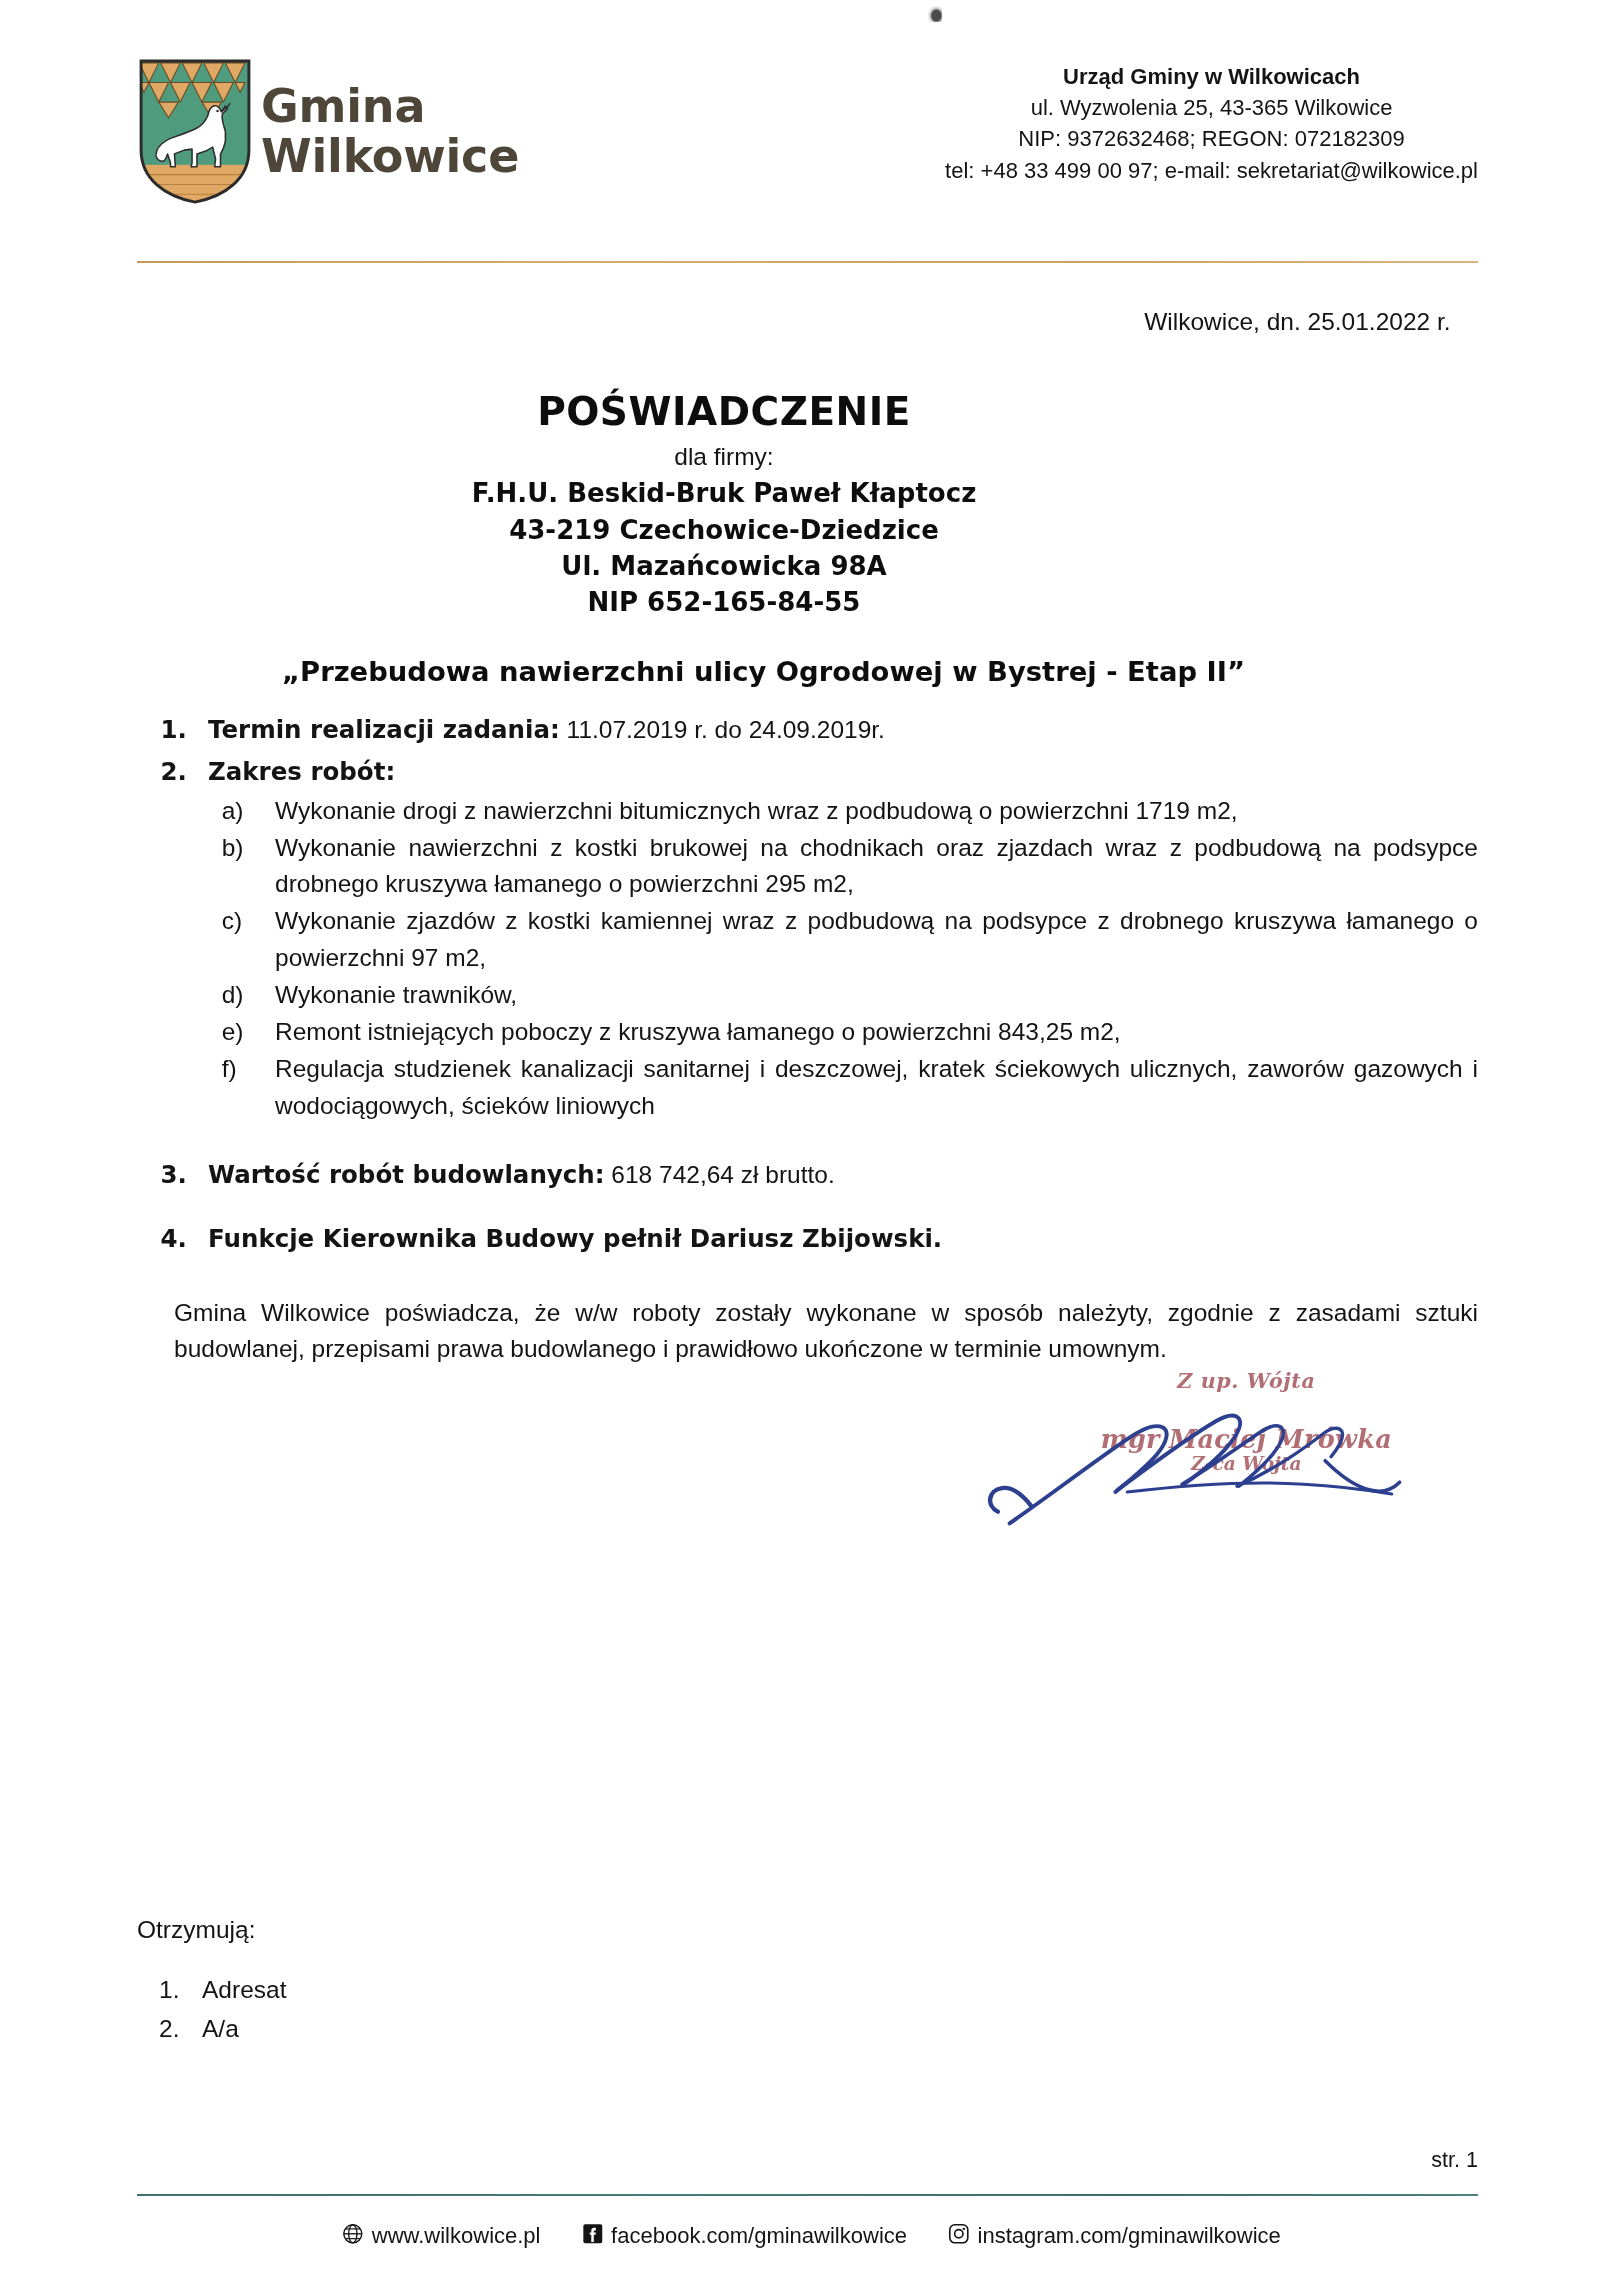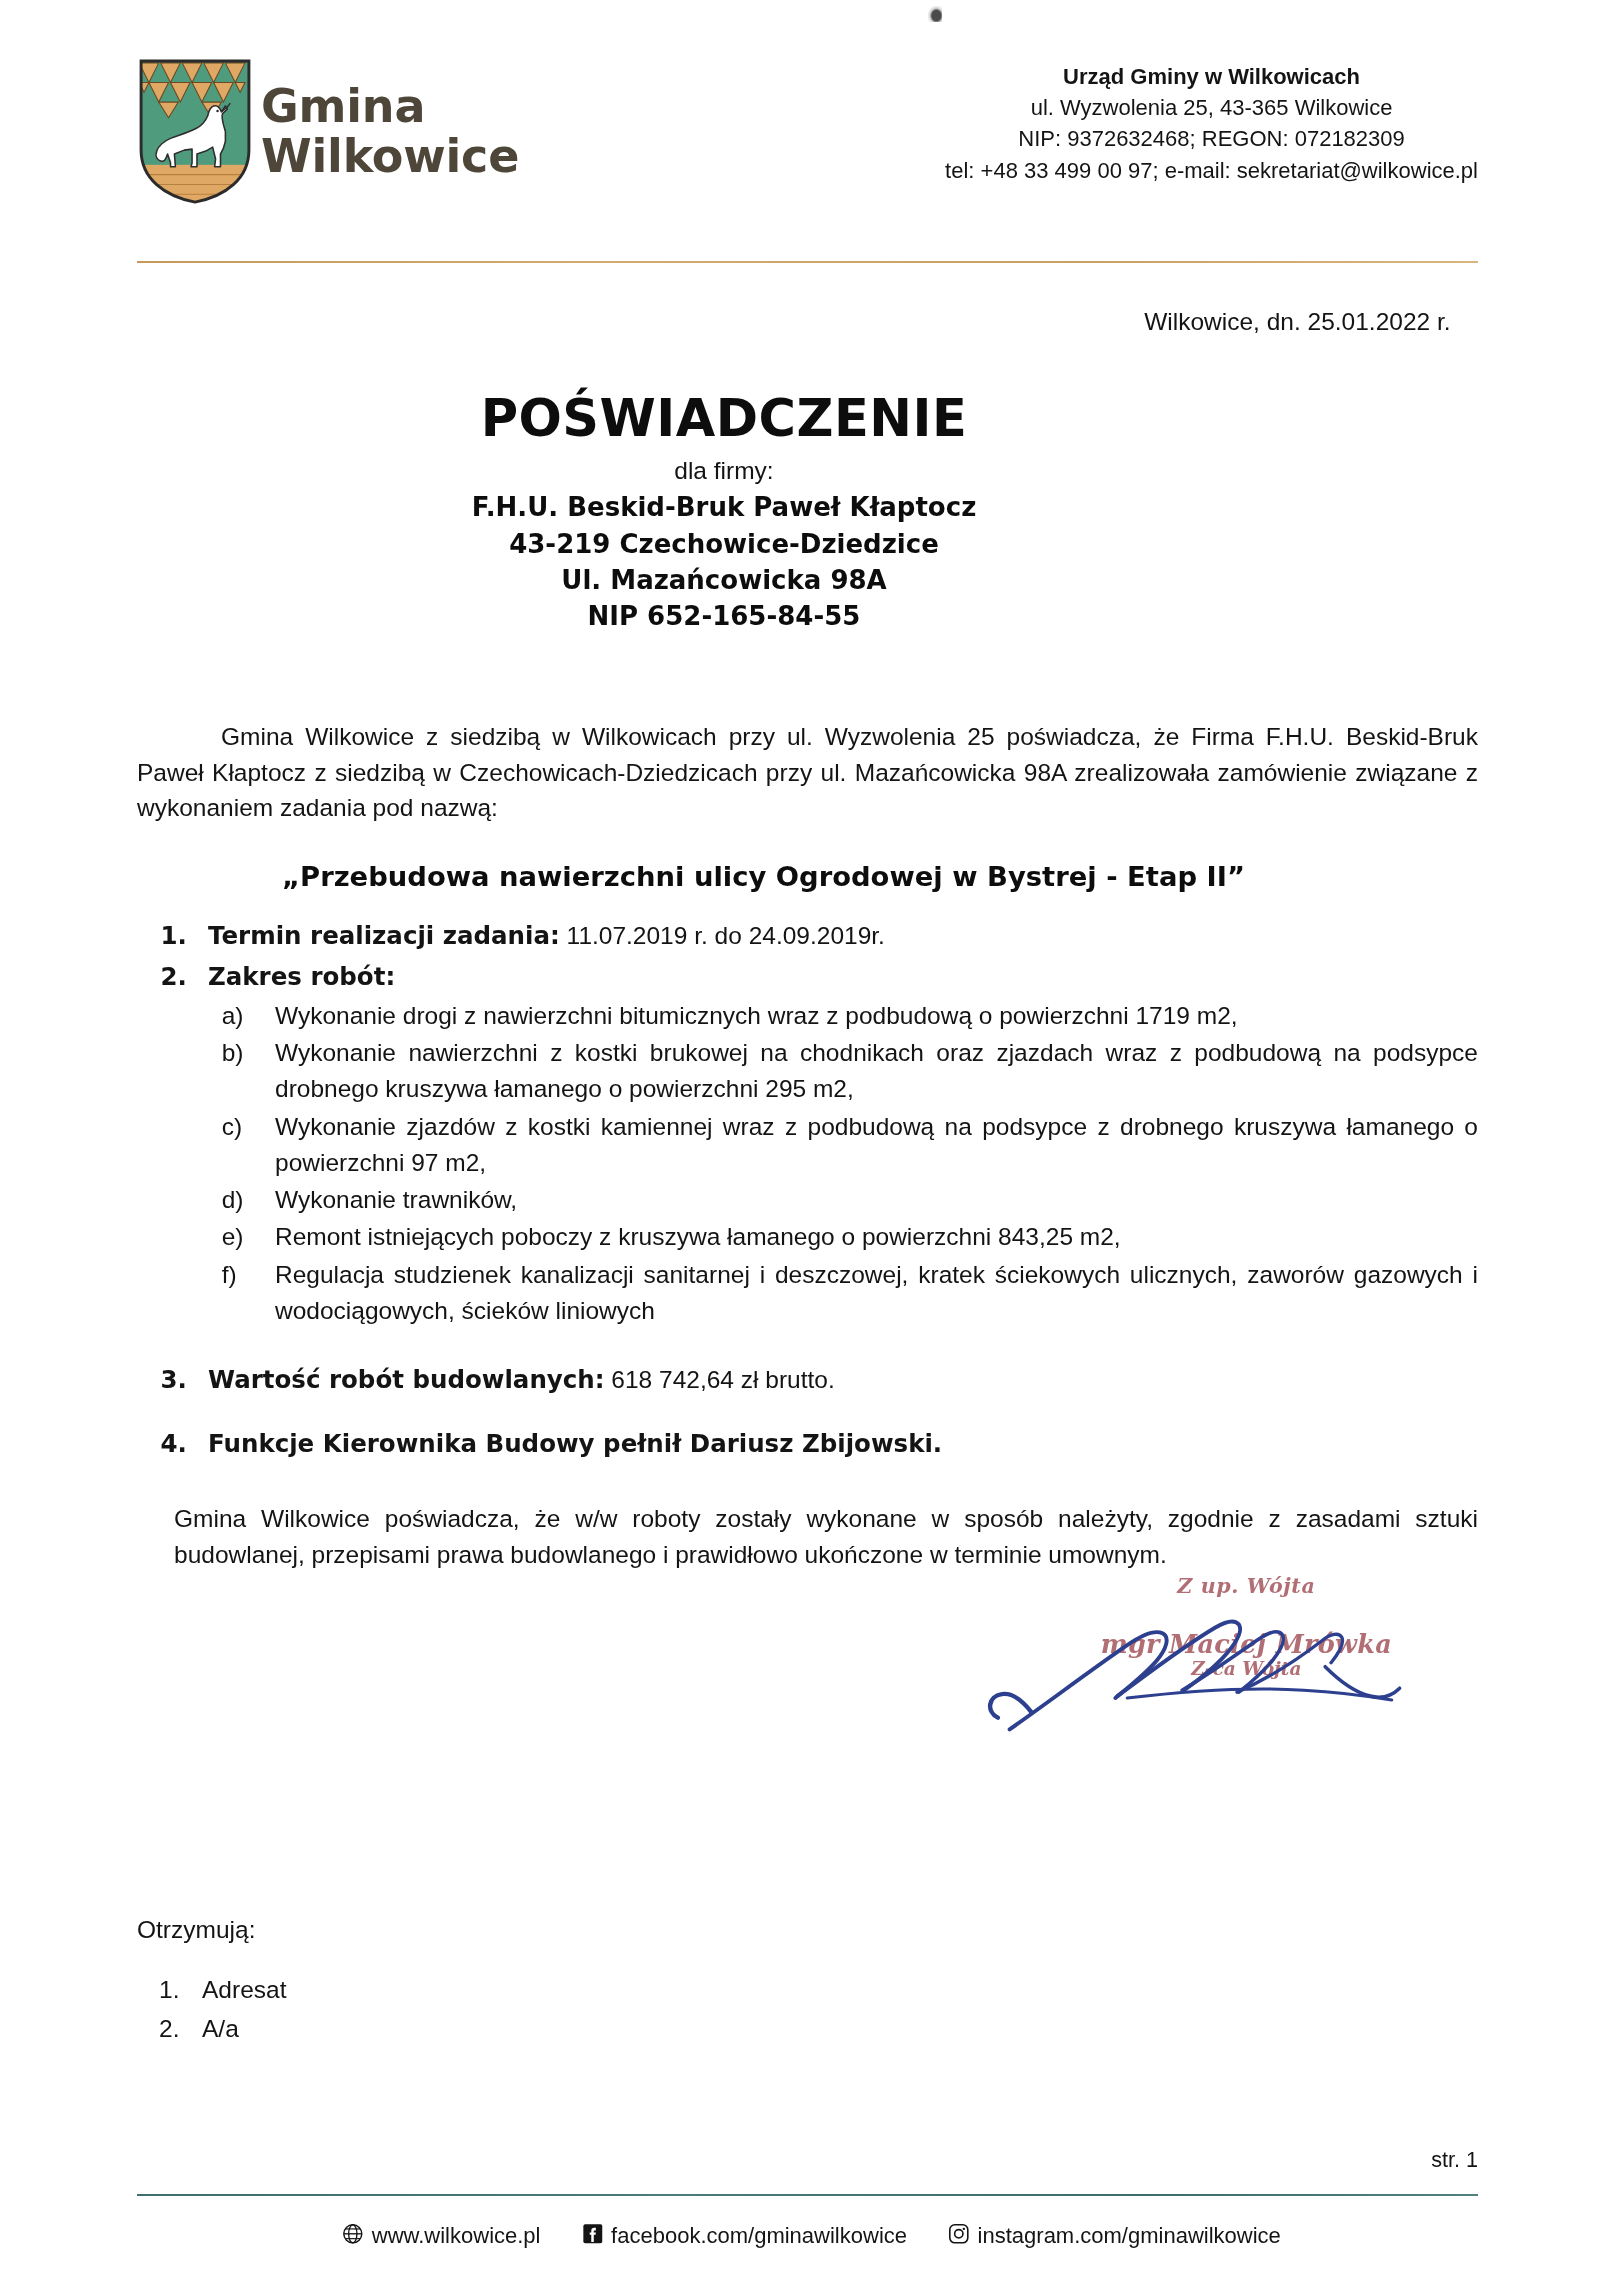--- a/index.html
+++ b/index.html
@@ -103,21 +103,21 @@
     text-align: right;
     font-size: 24.5px;
     margin: 19.6px 27.4px 0 0;
     color: #141414;
   }
 
   .doc-title {
     text-align: center;
     font-family: "DejaVu Sans", sans-serif;
     font-weight: 700;
-    font-size: 51px;
+    font-size: 39px;
     letter-spacing: 0.5px;
     margin: 53px 0 0 0;
     color: #0d0d0d;
     padding-right: 167px;
   }
 
   .for-firm {
     text-align: center;
     font-size: 24.5px;
     margin: 9.8px 0 0 0;
@@ -385,21 +385,20 @@
 
     <div class="for-firm">dla firmy:</div>
 
     <div class="firm-block">
       <span>F.H.U. Beskid-Bruk Paweł Kłaptocz</span>
       <span>43-219 Czechowice-Dziedzice</span>
       <span>Ul. Mazańcowicka 98A</span>
       <span>NIP 652-165-84-55</span>
     </div>
 
-    <p class="para para-intro">Gmina Wilkowice z siedzibą w Wilkowicach przy ul. Wyzwolenia 25  poświadcza, że Firma F.H.U. Beskid-Bruk Paweł Kłaptocz z siedzibą w  Czechowicach-Dziedzicach przy ul. Mazańcowicka 98A  zrealizowała zamówienie związane z wykonaniem zadania pod nazwą:</p>
 
     <div class="project-title">„Przebudowa nawierzchni ulicy Ogrodowej w Bystrej - Etap II”</div>
 
     <ol class="numlist">
       <li>
         <span class="num">1.</span>
         <span class="li-head">Termin realizacji zadania:</span><span class="li-value"> 11.07.2019 r. do 24.09.2019r.</span>
       </li>
       <li>
         <span class="num">2.</span>

